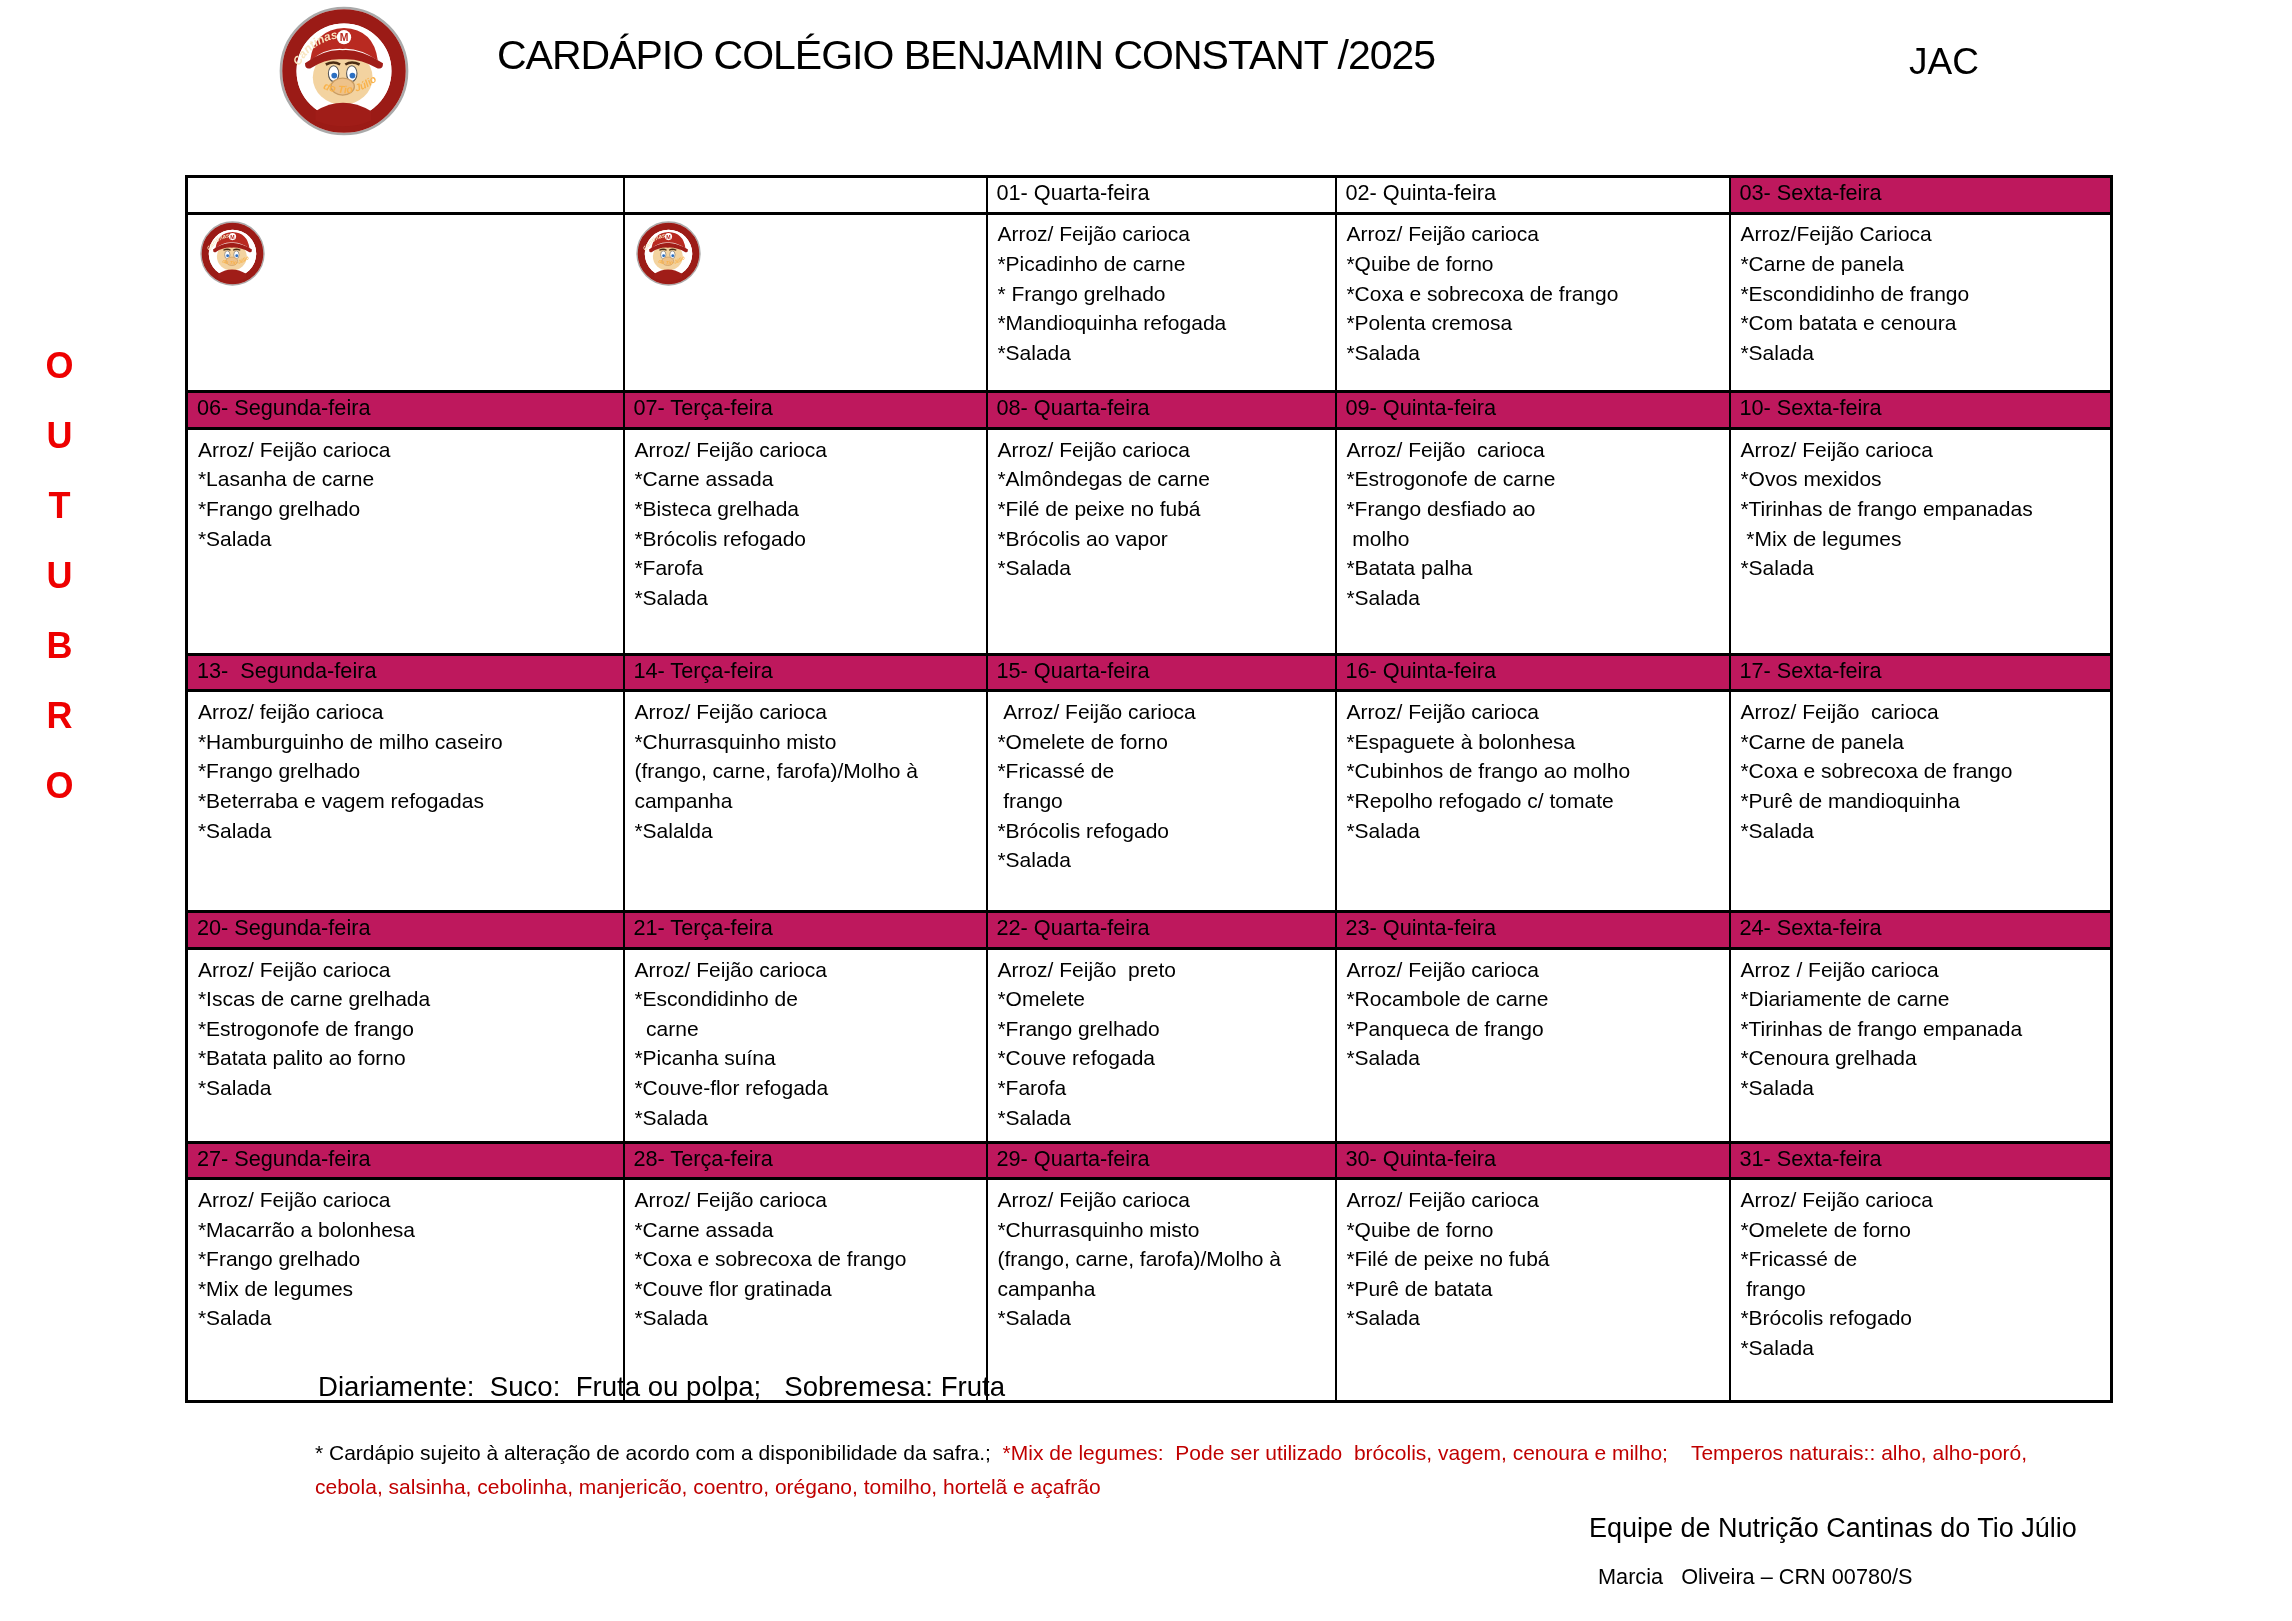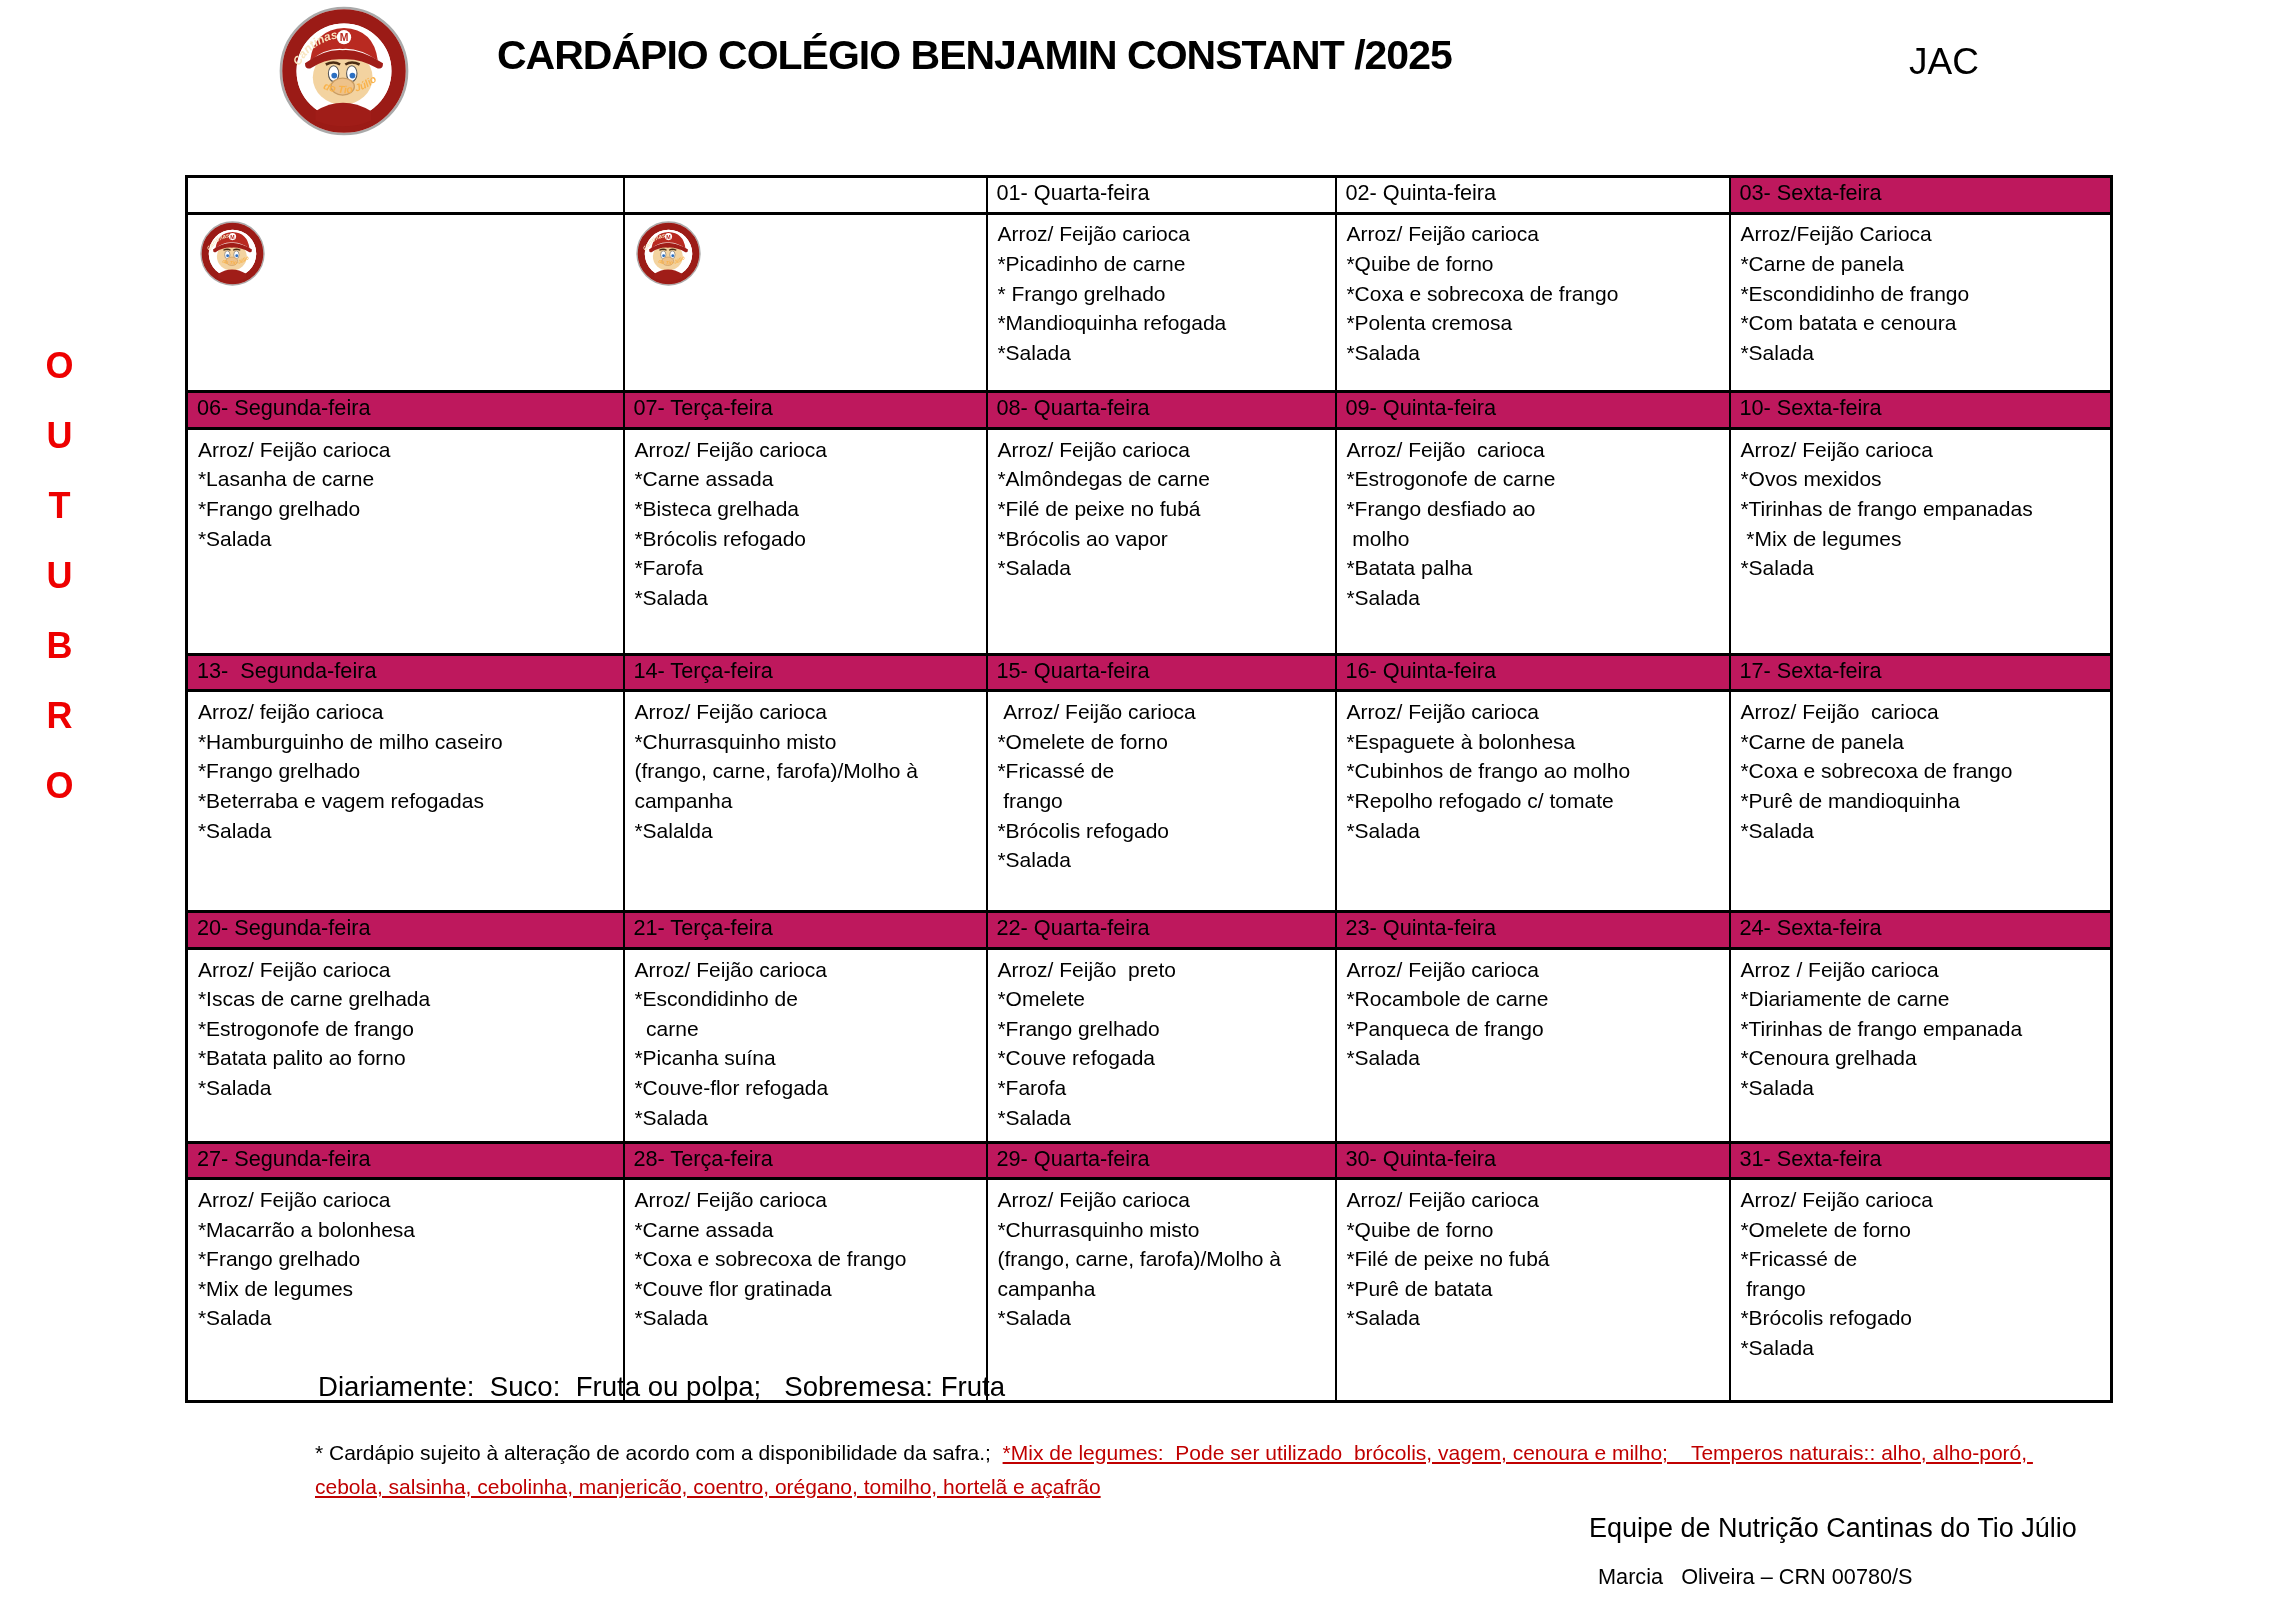--- a/index.html
+++ b/index.html
@@ -2,21 +2,21 @@
 <html><head>
 <meta charset="utf-8">
 <style>
   html,body{margin:0;padding:0;}
   body{
     width:2292px;height:1621px;position:relative;background:#ffffff;
     font-family:"Liberation Sans", sans-serif;color:#000;overflow:hidden;
   }
   
   .logo-main{position:absolute;left:279px;top:5.9px;width:130px;height:130px;}
-  .title{position:absolute;left:497px;top:31.5px;font-size:41px;font-weight:bold;white-space:pre;letter-spacing:-1px;}
+  .title{position:absolute;left:497px;top:31.5px;font-size:41px;font-weight:normal;white-space:pre;letter-spacing:-1px;}
   .jac{position:absolute;left:1909px;top:41px;font-size:37px;font-weight:normal;}
   
   .month{position:absolute;left:35px;top:331px;width:49px;text-align:center;
          color:#ee0000;font-weight:bold;font-size:36px;}
   .month .letter{height:70px;line-height:70px;}
   
   table.menu-table{
     position:absolute;left:185px;top:175px;width:1925px;
     border-collapse:collapse;table-layout:fixed;border:3px solid #000;
   }
@@ -31,21 +31,21 @@
   .menu-line{line-height:29.6px;white-space:pre-wrap;}
   tr.body-row-1 td{height:167px;}
   tr.body-row-2 td{height:214px;}
   tr.body-row-3 td{height:209px;}
   tr.body-row-4 td{height:182px;}
   tr.body-row-5 td{height:211px;}
   .cell-logo{width:65px;height:65px;margin:2px 0 3.9px 2px;}
   
   .daily{position:absolute;left:318px;top:1371px;font-size:27.6px;font-weight:normal;white-space:pre;}
   .notes{position:absolute;left:315px;top:1436px;width:1872px;font-size:21px;line-height:34px;white-space:pre-wrap;}
-  .notes .red{color:#c00000;text-decoration:underline;}
+  .notes .red{color:#c00000;}
   .team{position:absolute;left:1589px;top:1513px;font-size:27px;white-space:pre;}
   .sign{position:absolute;left:1598px;top:1564px;font-size:21.7px;white-space:pre;}
 </style>
 </head>
 <body>
 
 <div class="logo-main"><svg viewBox="0 0 100 100" width="130" height="130">
     <circle cx="50" cy="50" r="48.5" fill="#ffffff" stroke="#aaaaaa" stroke-width="2"></circle>
     <circle cx="50" cy="50" r="42" fill="none" stroke="#9b1b16" stroke-width="11"></circle>
     <circle cx="50" cy="50" r="36.5" fill="#ffffff"></circle>

